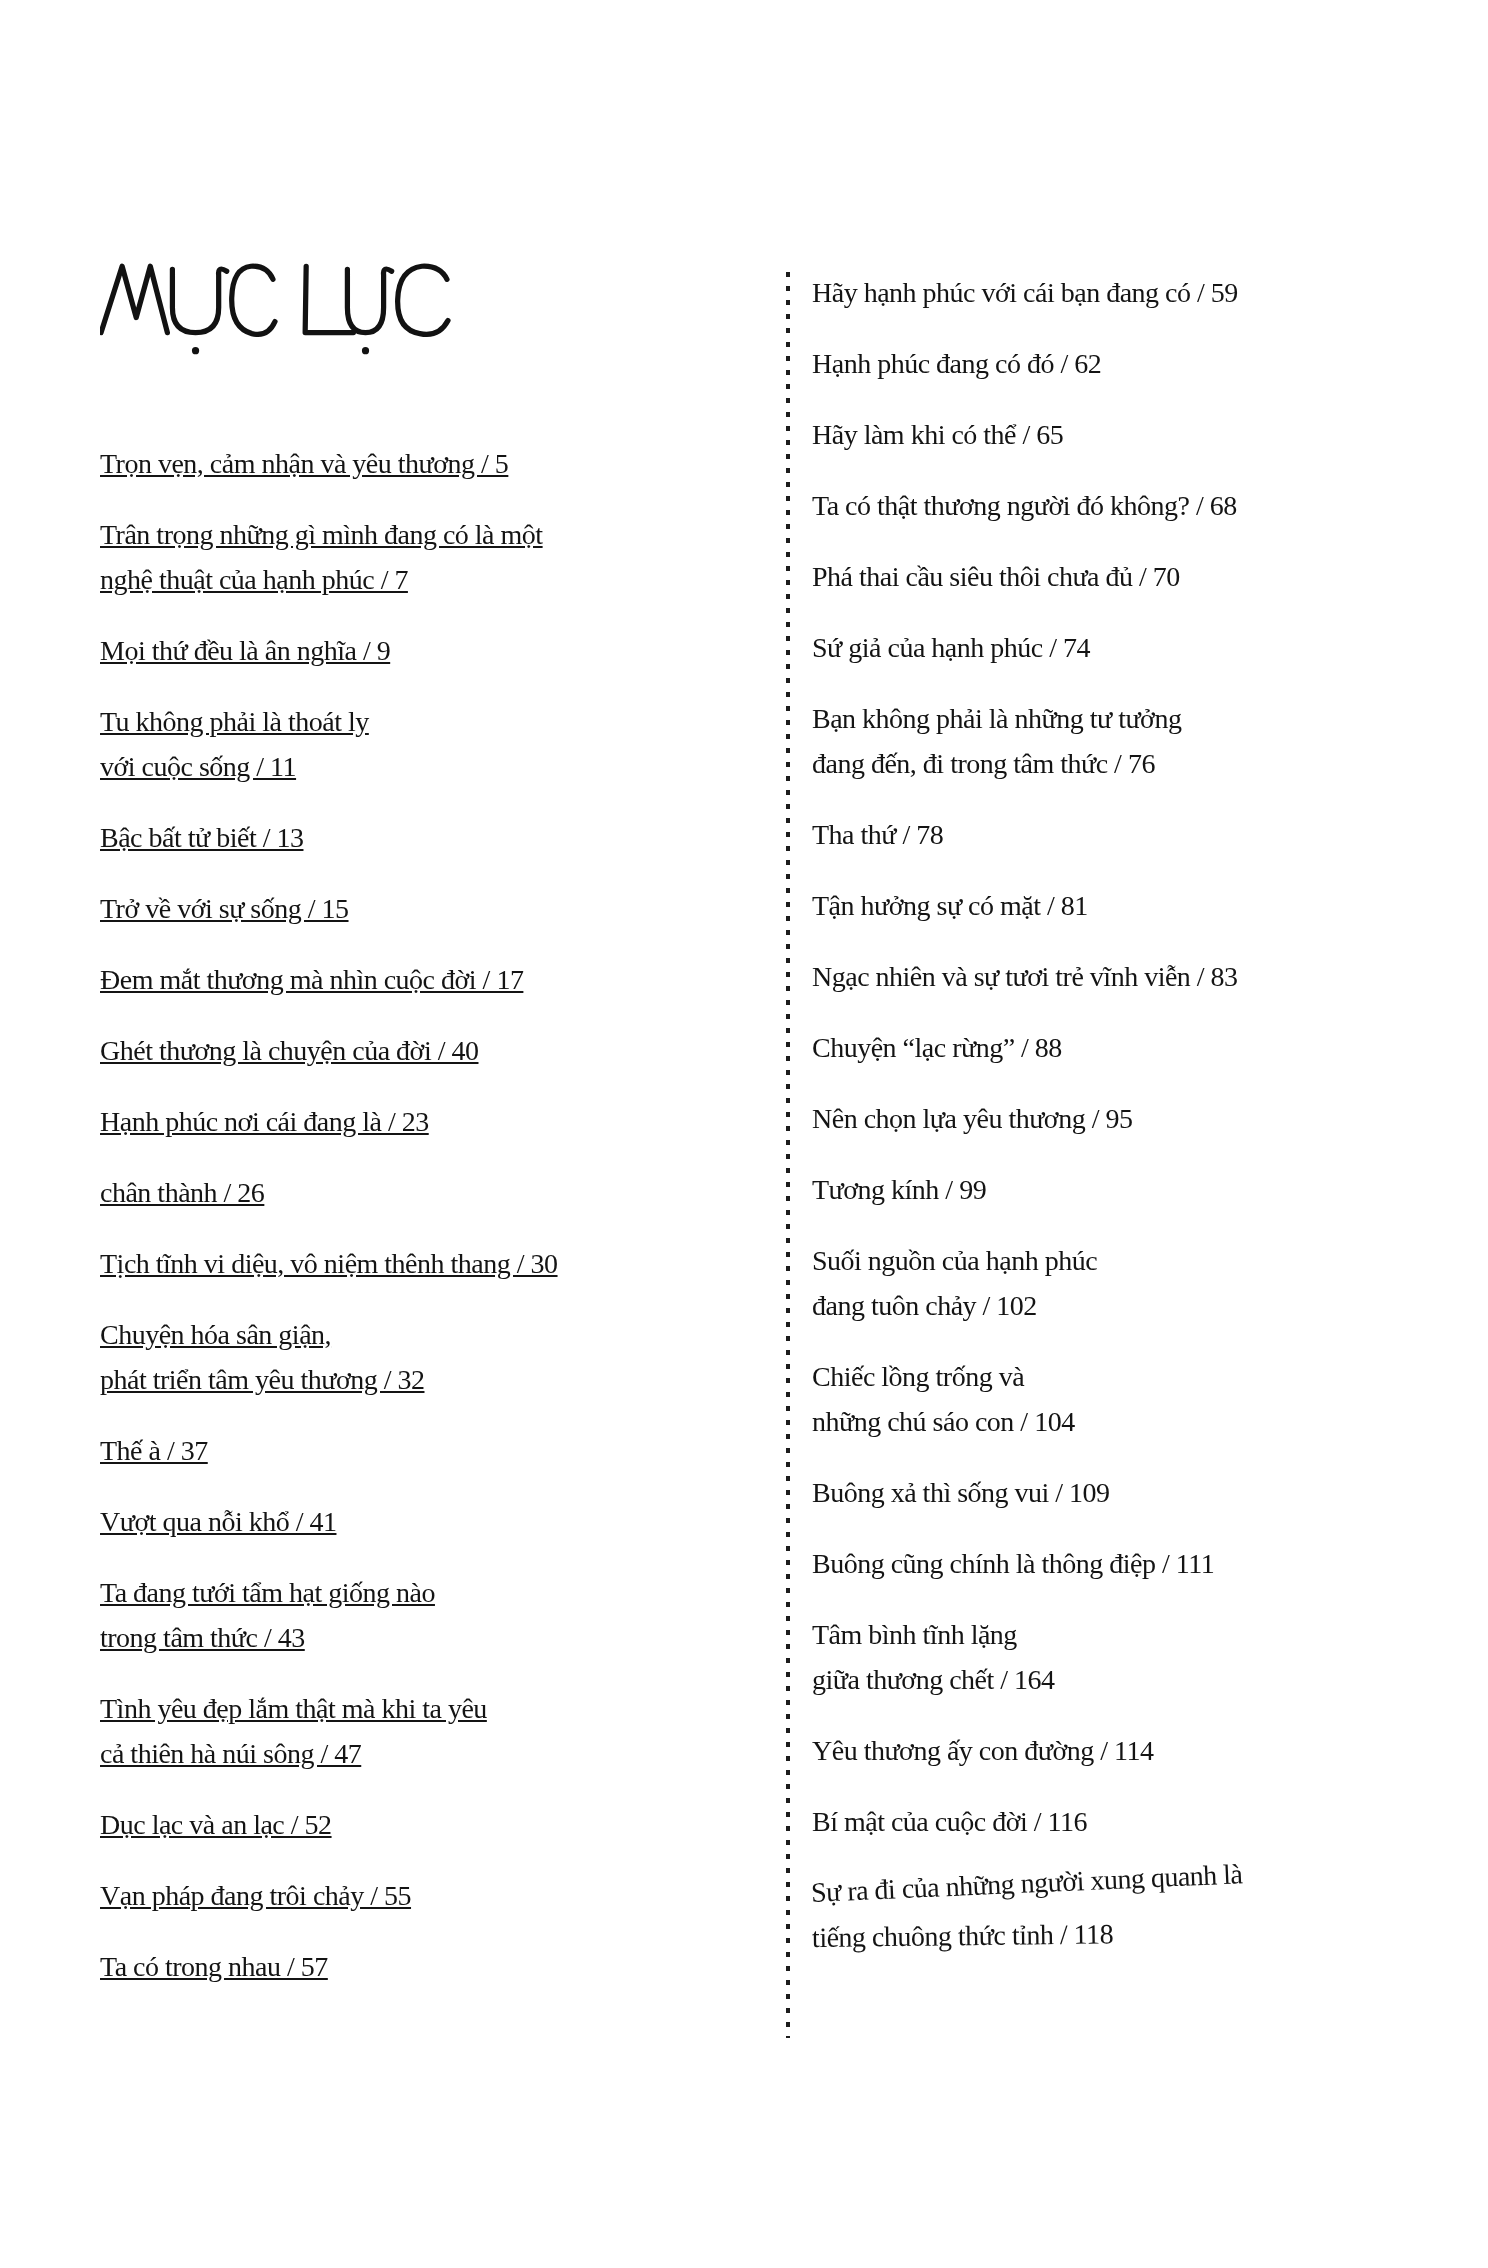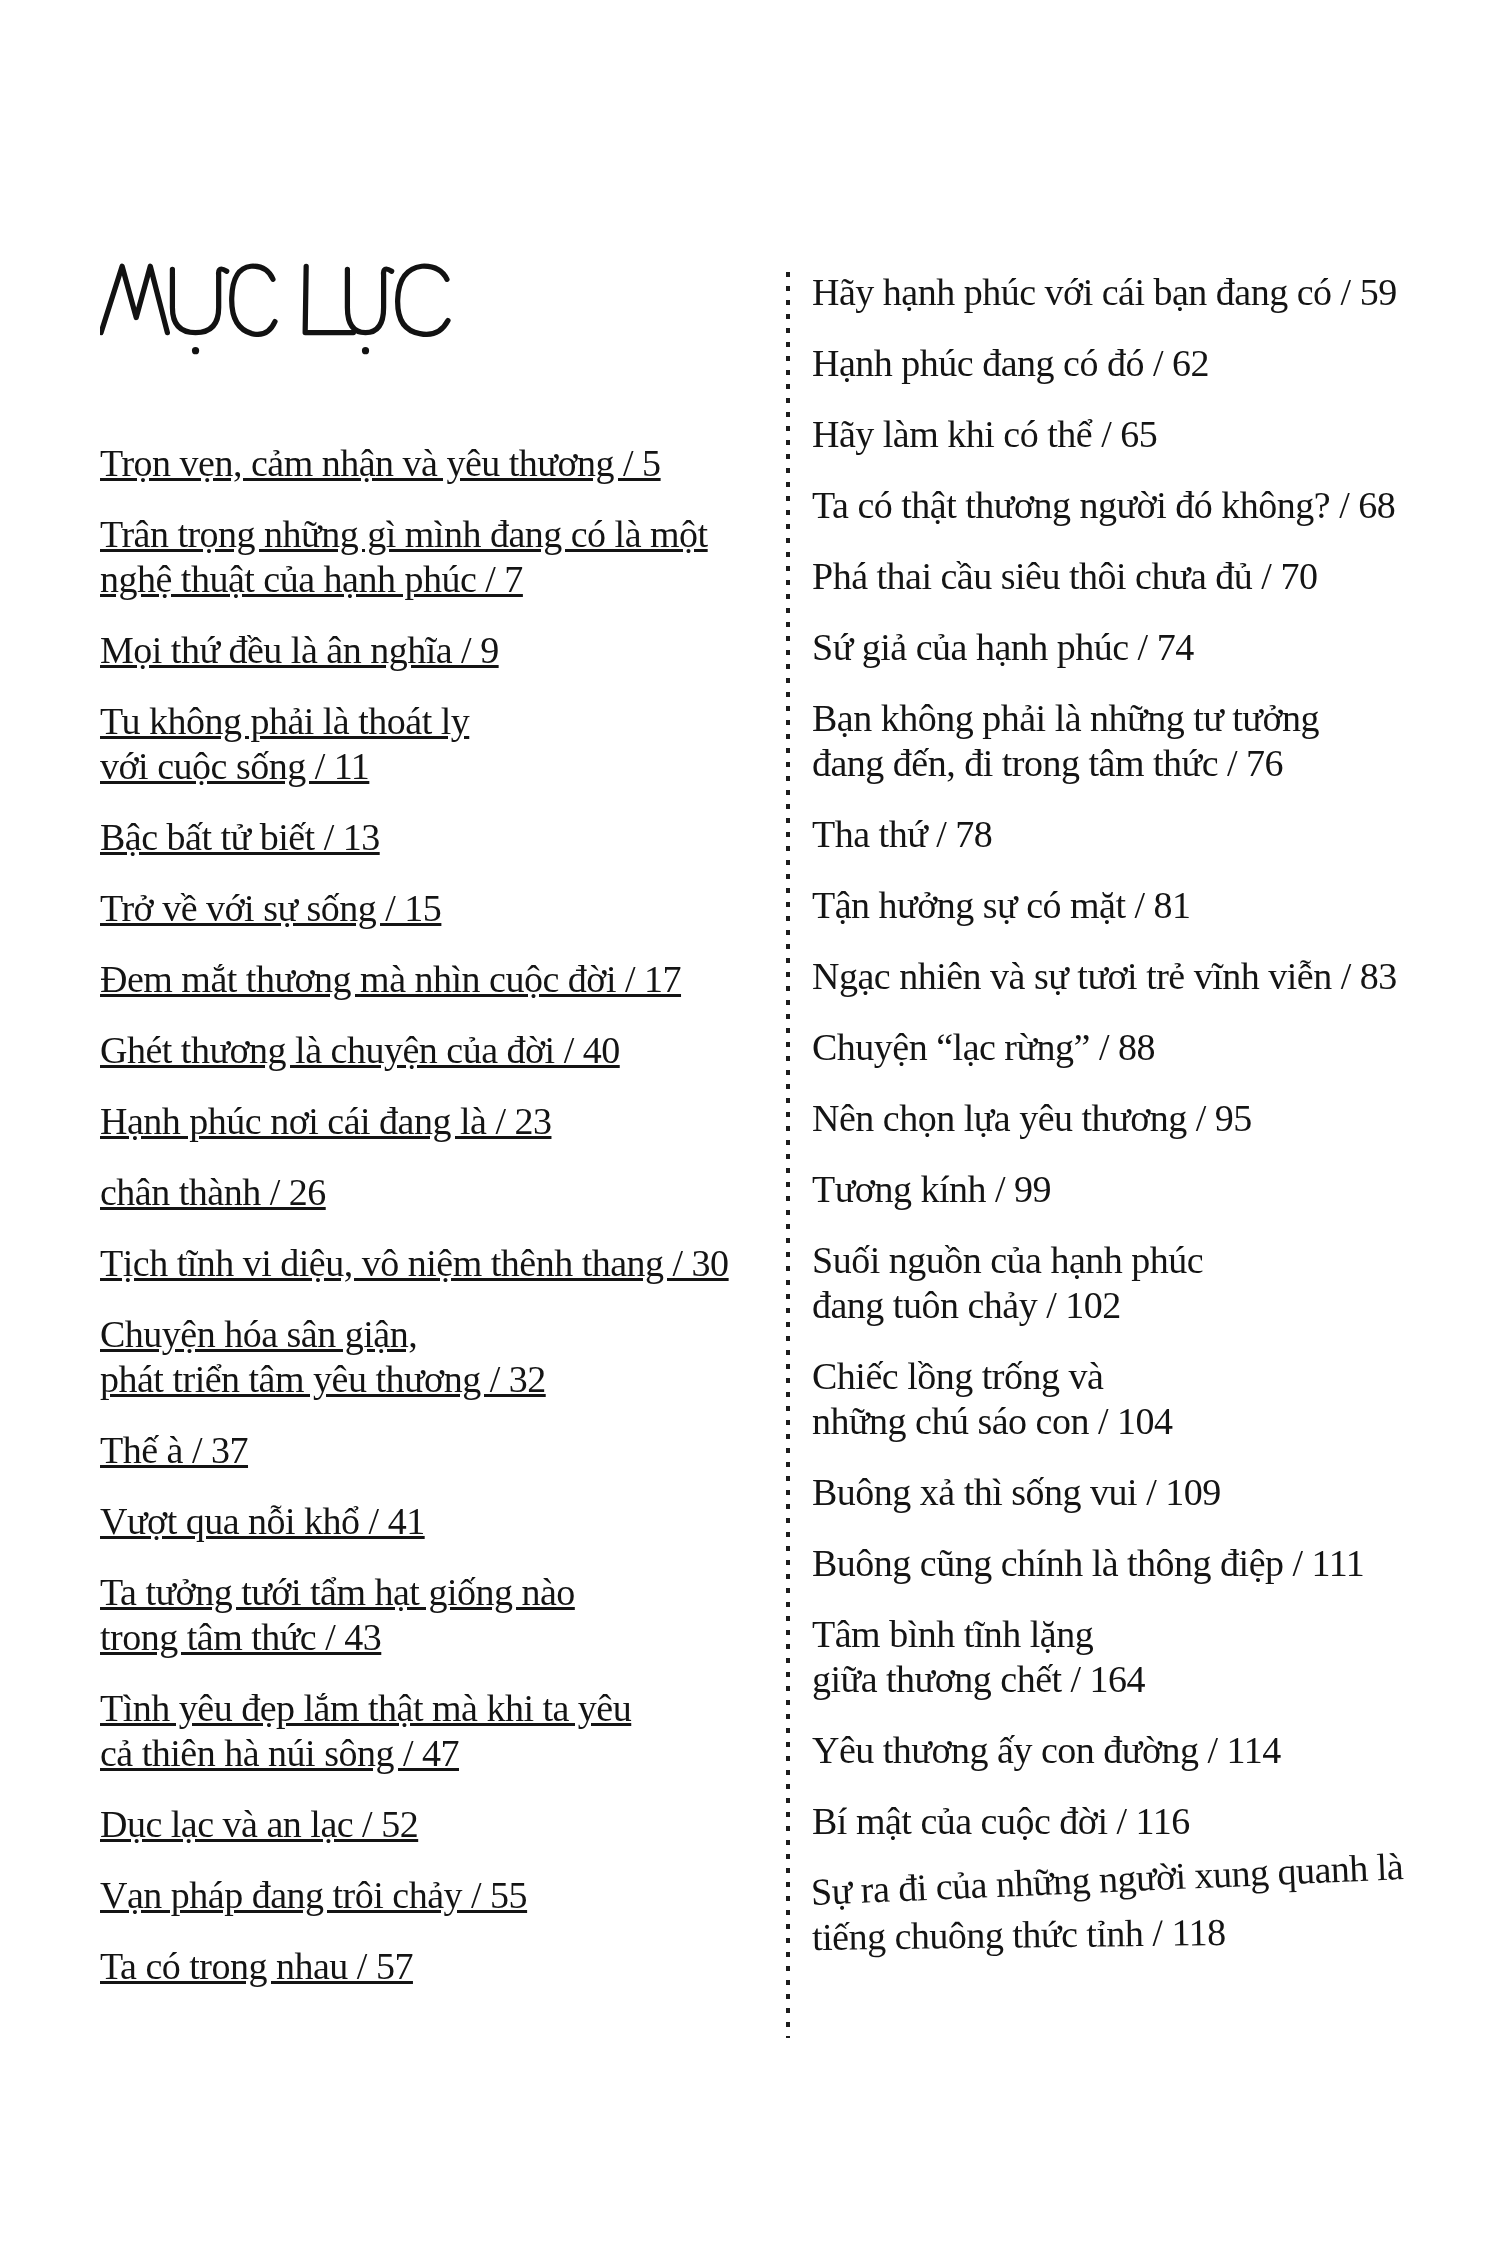--- a/index.html
+++ b/index.html
@@ -31,21 +31,21 @@
   .divider {
     position: absolute;
     left: 786px;
     top: 272px;
     width: 4px;
     height: 1766px;
     background: repeating-linear-gradient(to bottom, #1c1c1c 0 5px, transparent 5px 14px);
   }
   .col {
     position: absolute;
-    font-size: 38px;
+    font-size: 28px;
     line-height: 45px;
     letter-spacing: -0.5px;
   }
   .col-left  { left: 100px; top: 441px; width: 690px; text-decoration: underline; }
   .col-right { left: 812px; top: 270px; width: 676px; }
   .entry { margin-bottom: 26px; }
   .entry:last-child { margin-bottom: 0; }
   .line { white-space: nowrap; }
   
   .col-right .entry:last-child .line:first-child {
@@ -139,21 +139,21 @@
 
   <div class="entry">
         <div class="line">Thế à / 37</div>
       </div>
 
   <div class="entry">
         <div class="line">Vượt qua nỗi khổ / 41</div>
       </div>
 
   <div class="entry">
-        <div class="line">Ta tưởng tưới tẩm hạt giống nào</div>
+        <div class="line">Ta đang tưới tẩm hạt giống nào</div>
         <div class="line">trong tâm thức / 43</div>
       </div>
 
   <div class="entry">
         <div class="line">Tình yêu đẹp lắm thật mà khi ta yêu</div>
         <div class="line">cả thiên hà núi sông / 47</div>
       </div>
 
   <div class="entry">
         <div class="line">Dục lạc và an lạc / 52</div>

